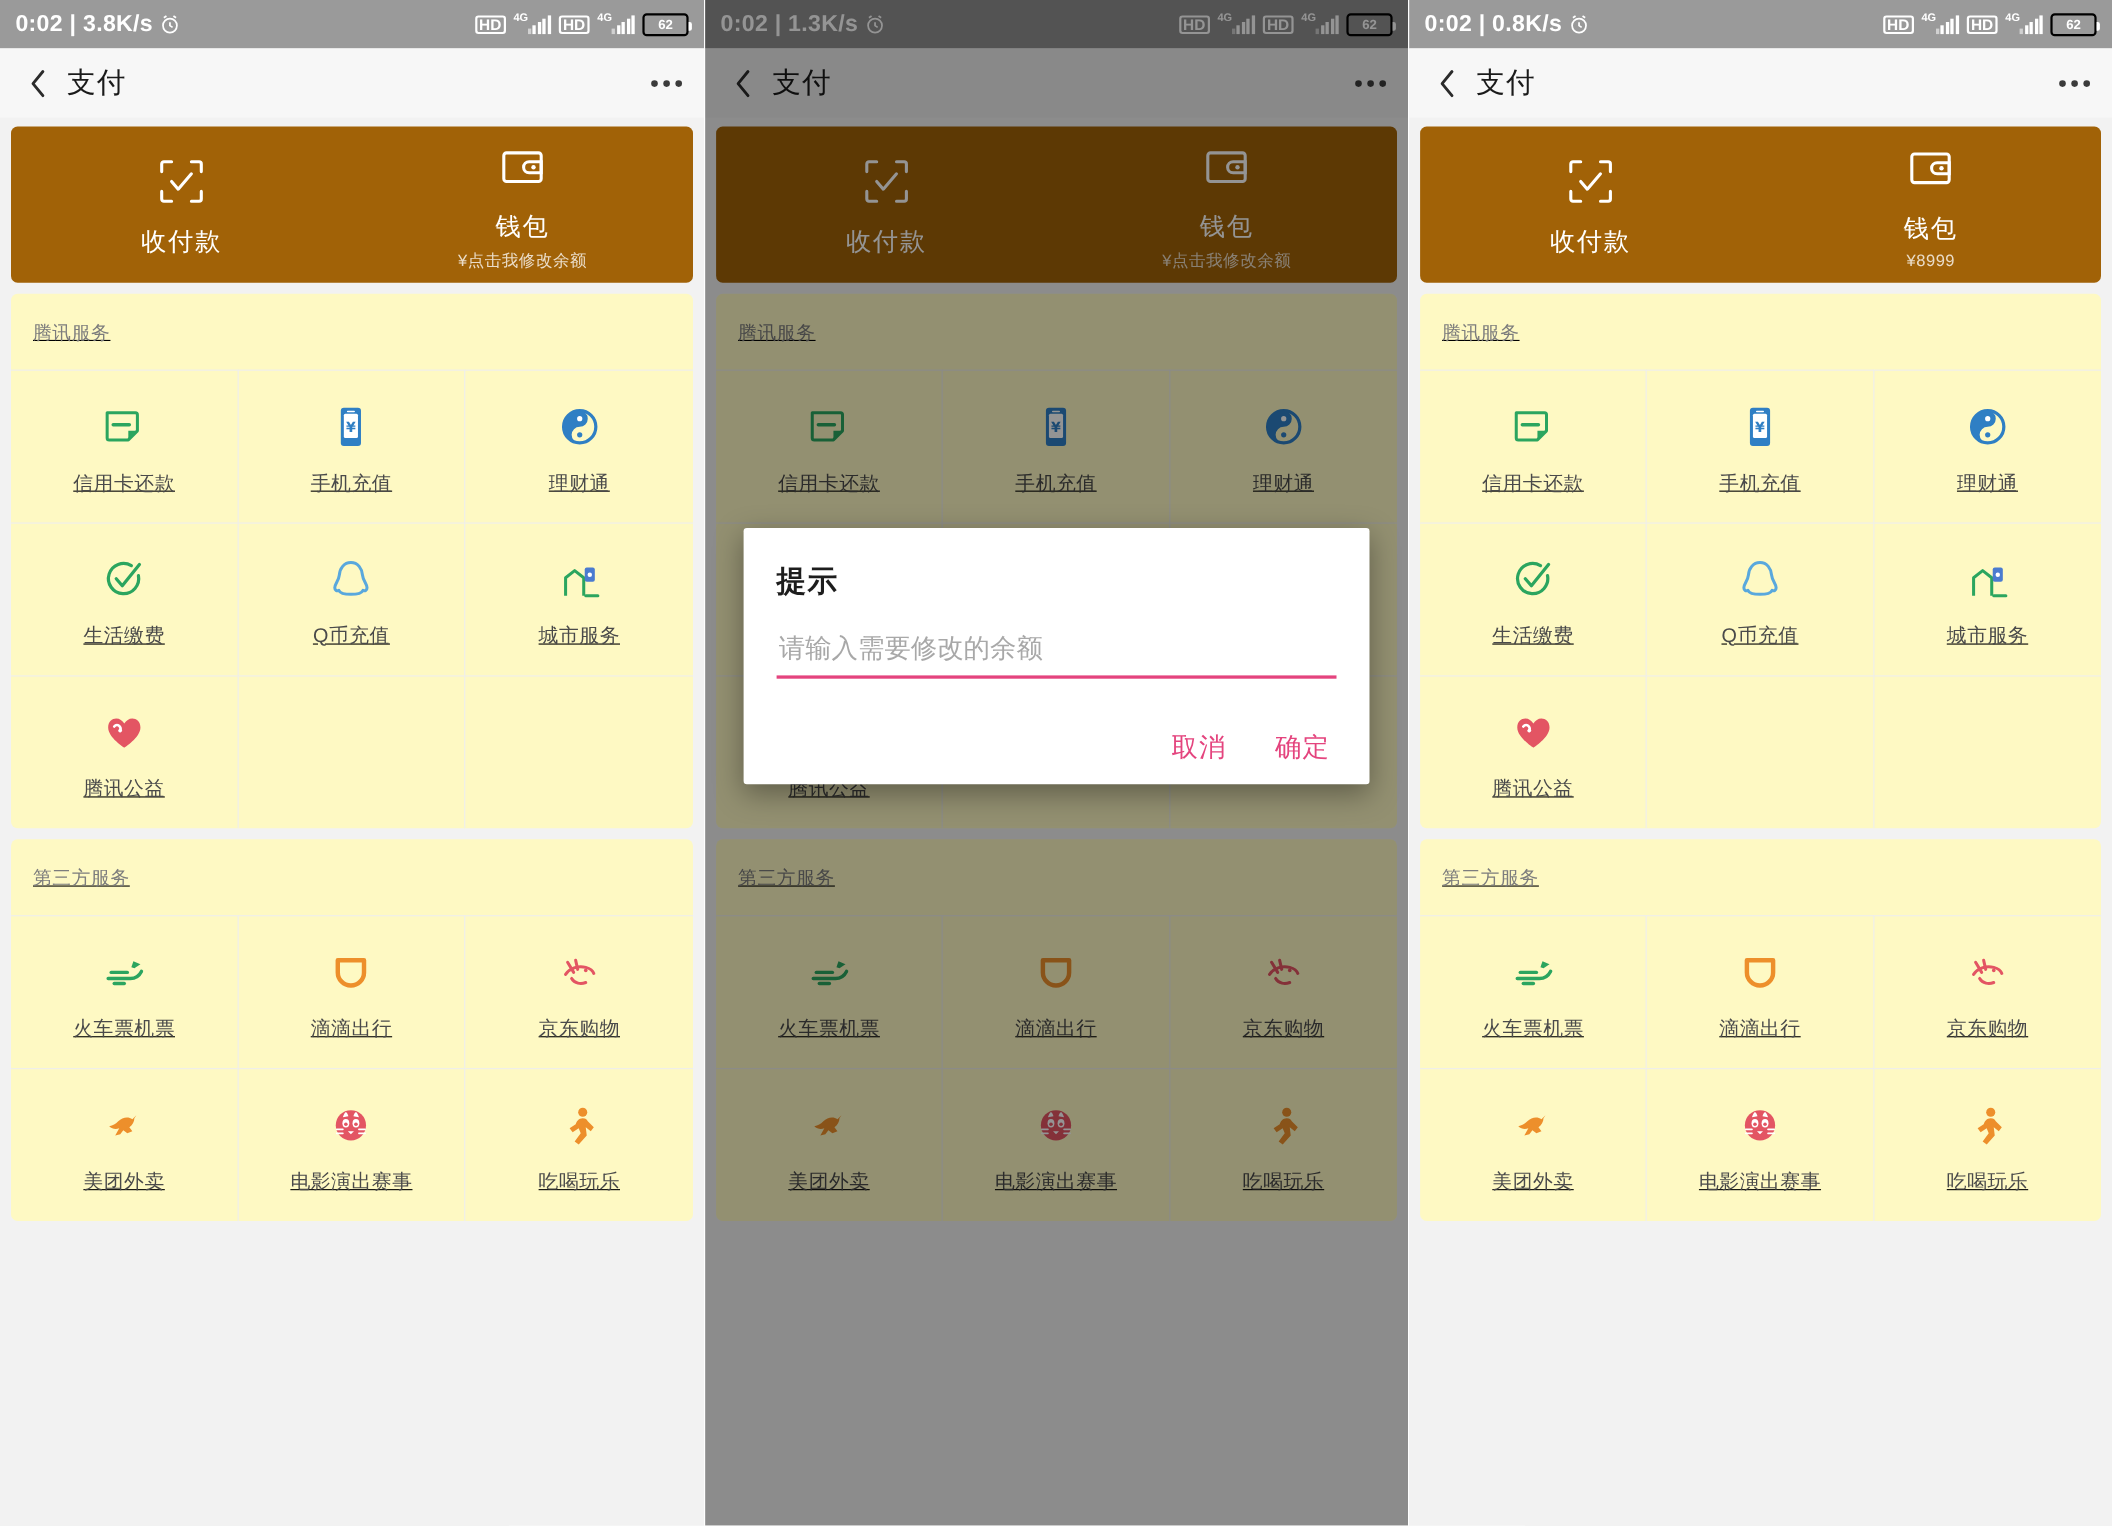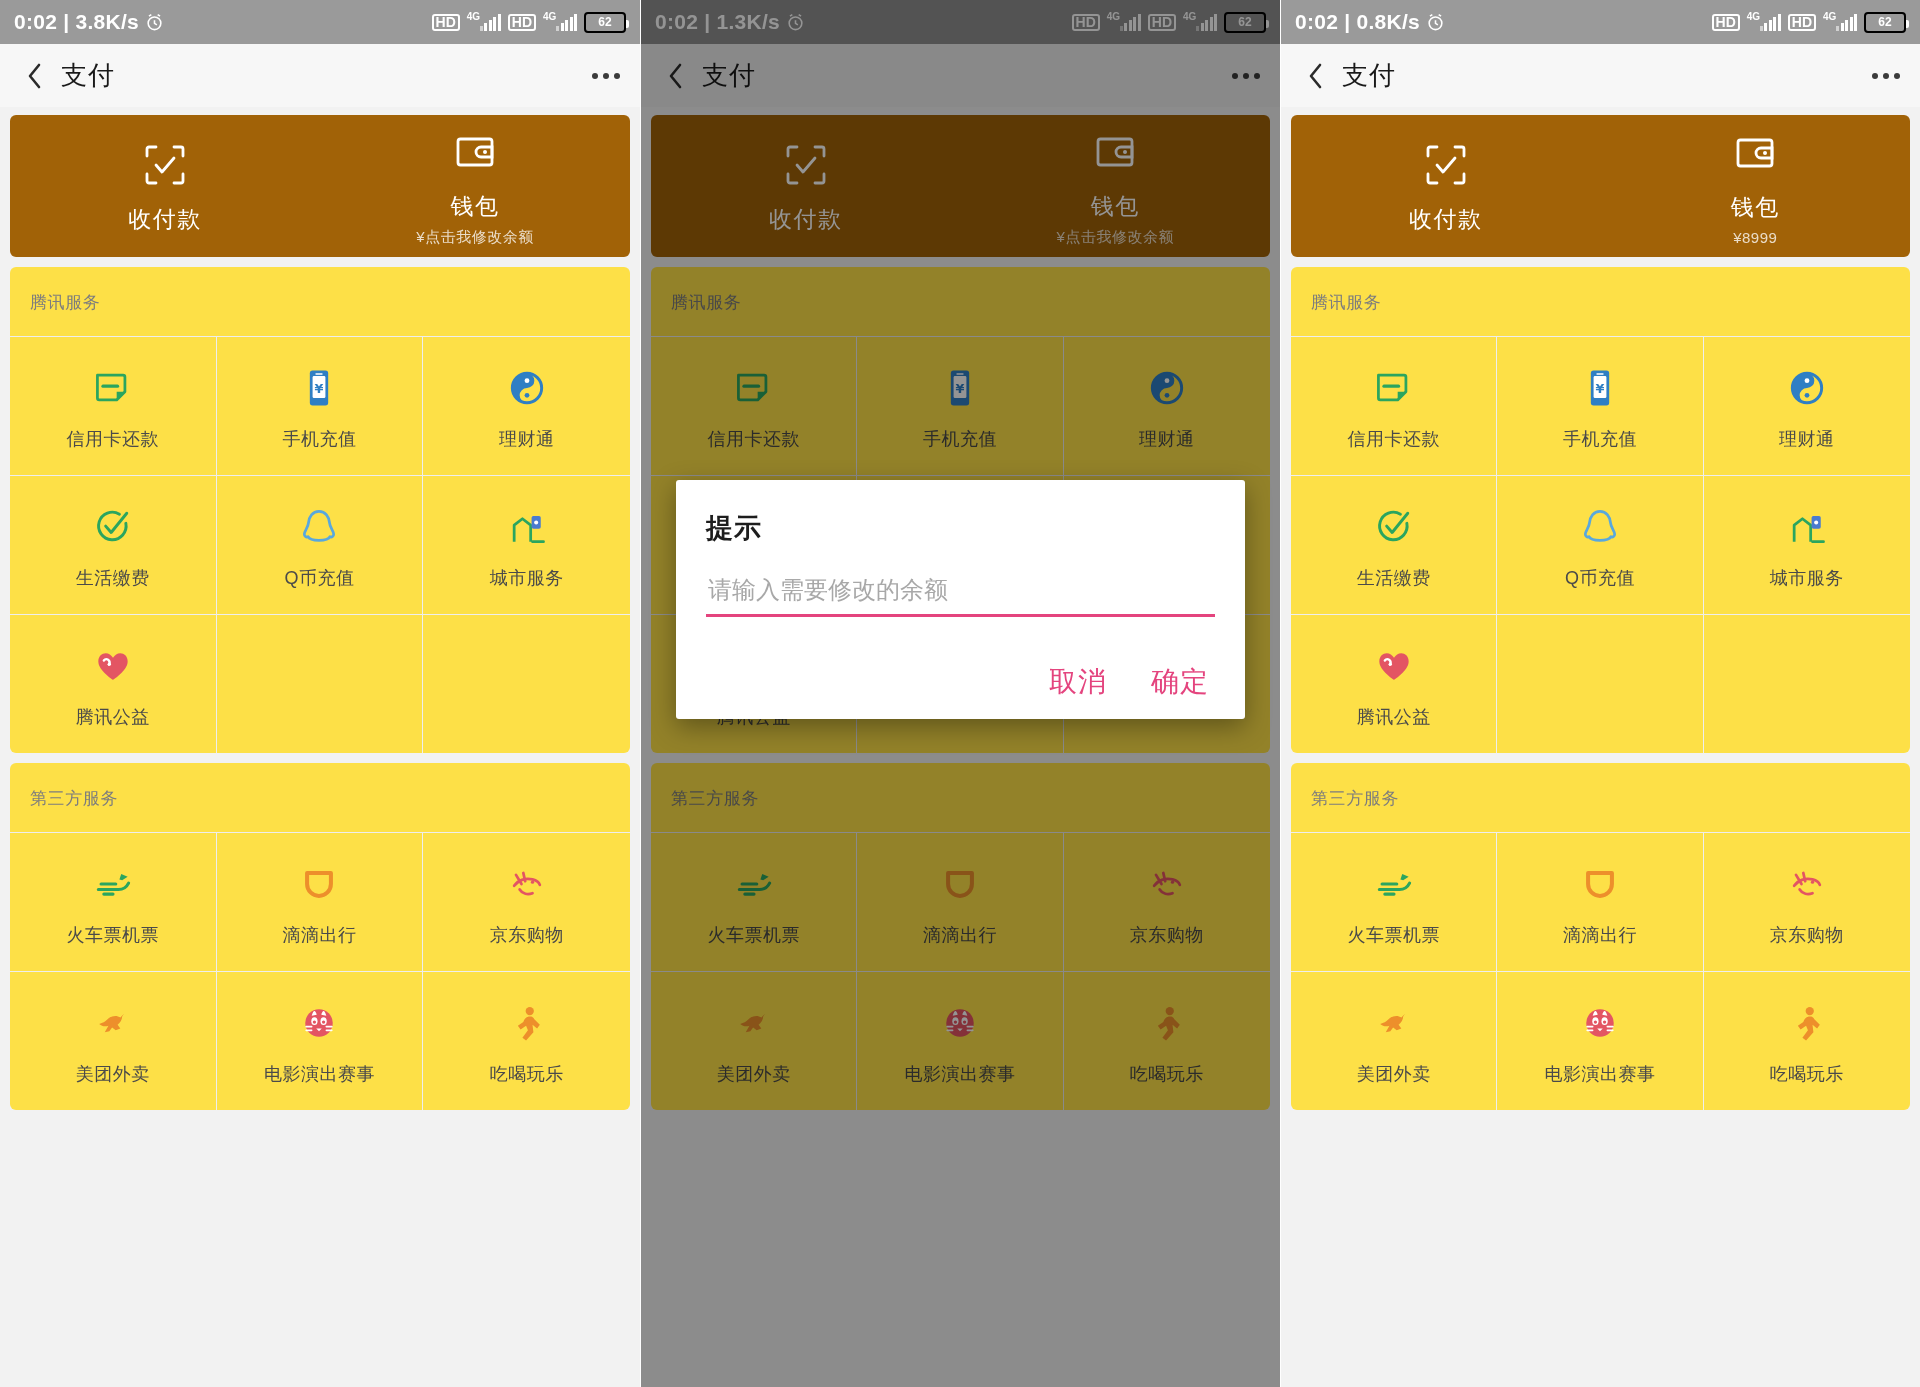--- a/index.html
+++ b/index.html
@@ -96,23 +96,24 @@
     align-items: center; justify-content: center;
     color: #ffffff;
   }
   .gc-icon { height: 54px; display: flex; align-items: center; justify-content: center; margin-bottom: 12px; }
   .gc-label { font-size: 23px; letter-spacing: 1.5px; }
   .gc-sub { font-size: 15px; margin-top: 6px; color: rgba(255,255,255,.78); letter-spacing: .5px; }
 
   
   .section {
     margin: 10px 10px 0 10px;
-    background: #fde047;
+    background: #fef9c3;
     border-radius: 6px;
     overflow: hidden;
+    text-decoration: underline;
   }
   .section-title {
     font-size: 17px; color: #7d7d7d;
     padding: 24px 20px 22px 20px;
     letter-spacing: .6px;
   }
   .grid { display: flex; flex-wrap: wrap; }
   .cell {
     width: 33.3333%;
     height: 139px;
@@ -155,21 +156,21 @@
     padding: 4px 2px 10px 2px;
     outline: none;
   }
   .dlg-input::placeholder { color: #a8a8a8; }
   .dlg-actions {
     display: flex; justify-content: flex-end; gap: 44px;
     margin-top: 46px; padding-right: 6px;
   }
   .dlg-btn {
     background: none; border: none;
-    color: #e4447e; font-size: 28px;
+    color: #e4447e; font-size: 24px;
     letter-spacing: 1px; cursor: pointer;
     font-family: "Liberation Sans", "DejaVu Sans", sans-serif;
   }
   svg { overflow: visible; }
 </style>
 </head>
 <body>
 
 <div class="screens">
     <div class="panel">

